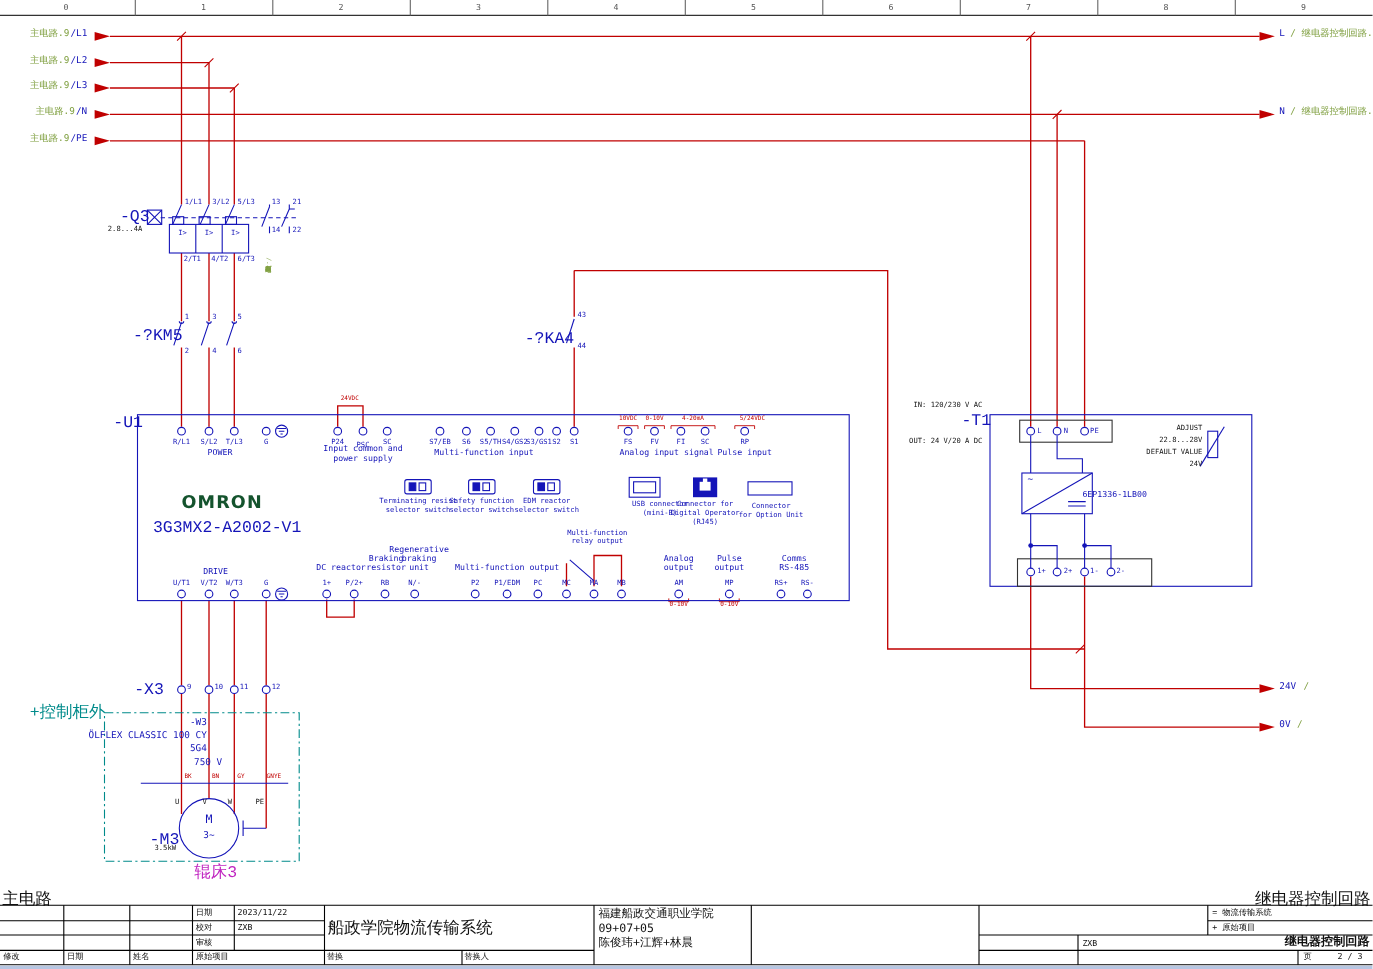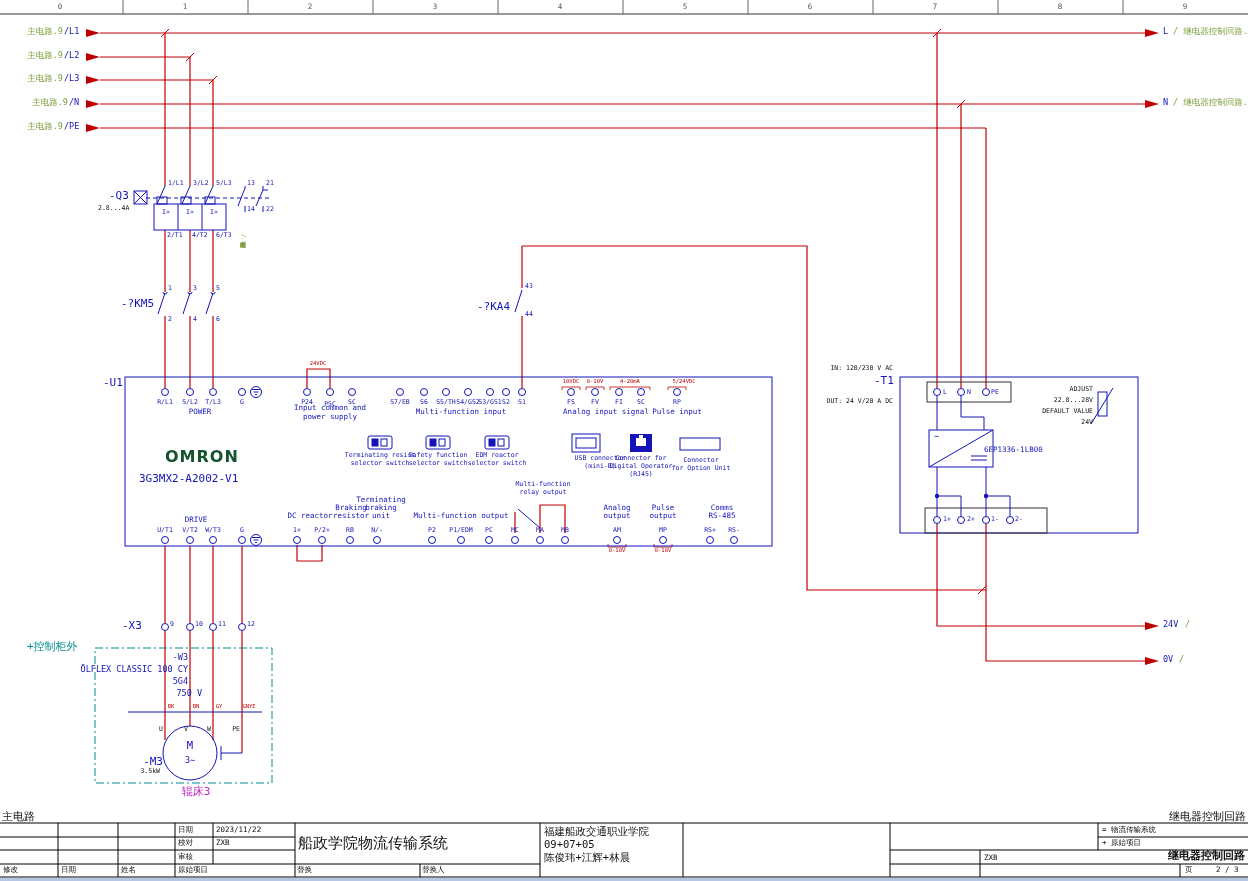--- a/index.html
+++ b/index.html
@@ -12,21 +12,21 @@
 .k{color:#111;}
 .rd{color:#c00000;}
 .gr{color:#7f9f3f;}
 .tl{color:#008b8b;}
 .mg{color:#c024c0;}
 .gy{color:#555;}
 .f5{font-size:5.5px;}
 .f6{font-size:6.5px;}
 .f7{font-size:7.5px;}
 .f8{font-size:8.5px;}
-.f9{font-size:11px;}
+.f9{font-size:15px;font-family:Liberation Mono, monospace;}
 .f10{font-size:10.5px;}
 .f11{font-size:11px;}
 .f15{font-size:15px;}
 .omron{font-size:16px;font-weight:bold;letter-spacing:1px;color:#14532d;font-family:"DejaVu Sans",sans-serif;}
 .vert{writing-mode:vertical-rl;letter-spacing:0;}
 .bold{font-weight:bold;}
 .strip{position:absolute;left:0;top:878px;width:1248px;height:3px;background:#b7c6e2;}
 </style>
 </head>
 <body>
@@ -336,21 +336,21 @@
 <span class="t rd f5 c" style="left:571px;top:379px">10VDC</span>
 <span class="t rd f5 c" style="left:595px;top:379px">0-10V</span>
 <span class="t rd f5 c" style="left:630px;top:379px">4-20mA</span>
 <span class="t rd f5 c" style="left:684px;top:379px">5/24VDC</span>
 <span class="t rd f5 c" style="left:617px;top:548px">0-10V</span>
 <span class="t rd f5 c" style="left:663px;top:548px">0-10V</span>
 
 <span class="t f7 c" style="left:200px;top:408px">POWER</span>
 <span class="t f7 c" style="left:330px;top:404px">Input common and</span>
 <span class="t f7 c" style="left:330px;top:413px">power supply</span>
-<span class="t f7 c" style="left:461px;top:408px">Multi-function input</span>
+<span class="t f7 c" style="left:440px;top:408px">Multi-function input</span>
 <span class="t f7 c" style="left:606px;top:408px">Analog input signal</span>
 <span class="t f7 c" style="left:677px;top:408px">Pulse input</span>
 
 <span class="t f6 c" style="left:380px;top:452px">Terminating resist</span>
 <span class="t f6 c" style="left:380px;top:460px">selector switch</span>
 <span class="t f6 c" style="left:438px;top:452px">Safety function</span>
 <span class="t f6 c" style="left:438px;top:460px">selector switch</span>
 <span class="t f6 c" style="left:497px;top:452px">EDM reactor</span>
 <span class="t f6 c" style="left:497px;top:460px">selector switch</span>
 
@@ -362,21 +362,21 @@
 <span class="t f6 c" style="left:701px;top:457px">Connector</span>
 <span class="t f6 c" style="left:701px;top:465px">for Option Unit</span>
 
 <span class="t f6 c" style="left:543px;top:481px">Multi-function</span>
 <span class="t f6 c" style="left:543px;top:489px">relay output</span>
 
 <span class="t f7 c" style="left:196px;top:516px">DRIVE</span>
 <span class="t f7 c" style="left:310px;top:512px">DC reactor</span>
 <span class="t f7 c" style="left:351px;top:504px">Braking</span>
 <span class="t f7 c" style="left:351px;top:512px">resistor</span>
-<span class="t f7 c" style="left:381px;top:496px">Terminating</span>
+<span class="t f7 c" style="left:381px;top:496px">Regenerative</span>
 <span class="t f7 c" style="left:381px;top:504px">braking</span>
 <span class="t f7 c" style="left:381px;top:512px">unit</span>
 <span class="t f7 c" style="left:461px;top:512px">Multi-function output</span>
 <span class="t f7 c" style="left:617px;top:504px">Analog</span>
 <span class="t f7 c" style="left:617px;top:512px">output</span>
 <span class="t f7 c" style="left:663px;top:504px">Pulse</span>
 <span class="t f7 c" style="left:663px;top:512px">output</span>
 <span class="t f7 c" style="left:722px;top:504px">Comms</span>
 <span class="t f7 c" style="left:722px;top:512px">RS-485</span>
 

